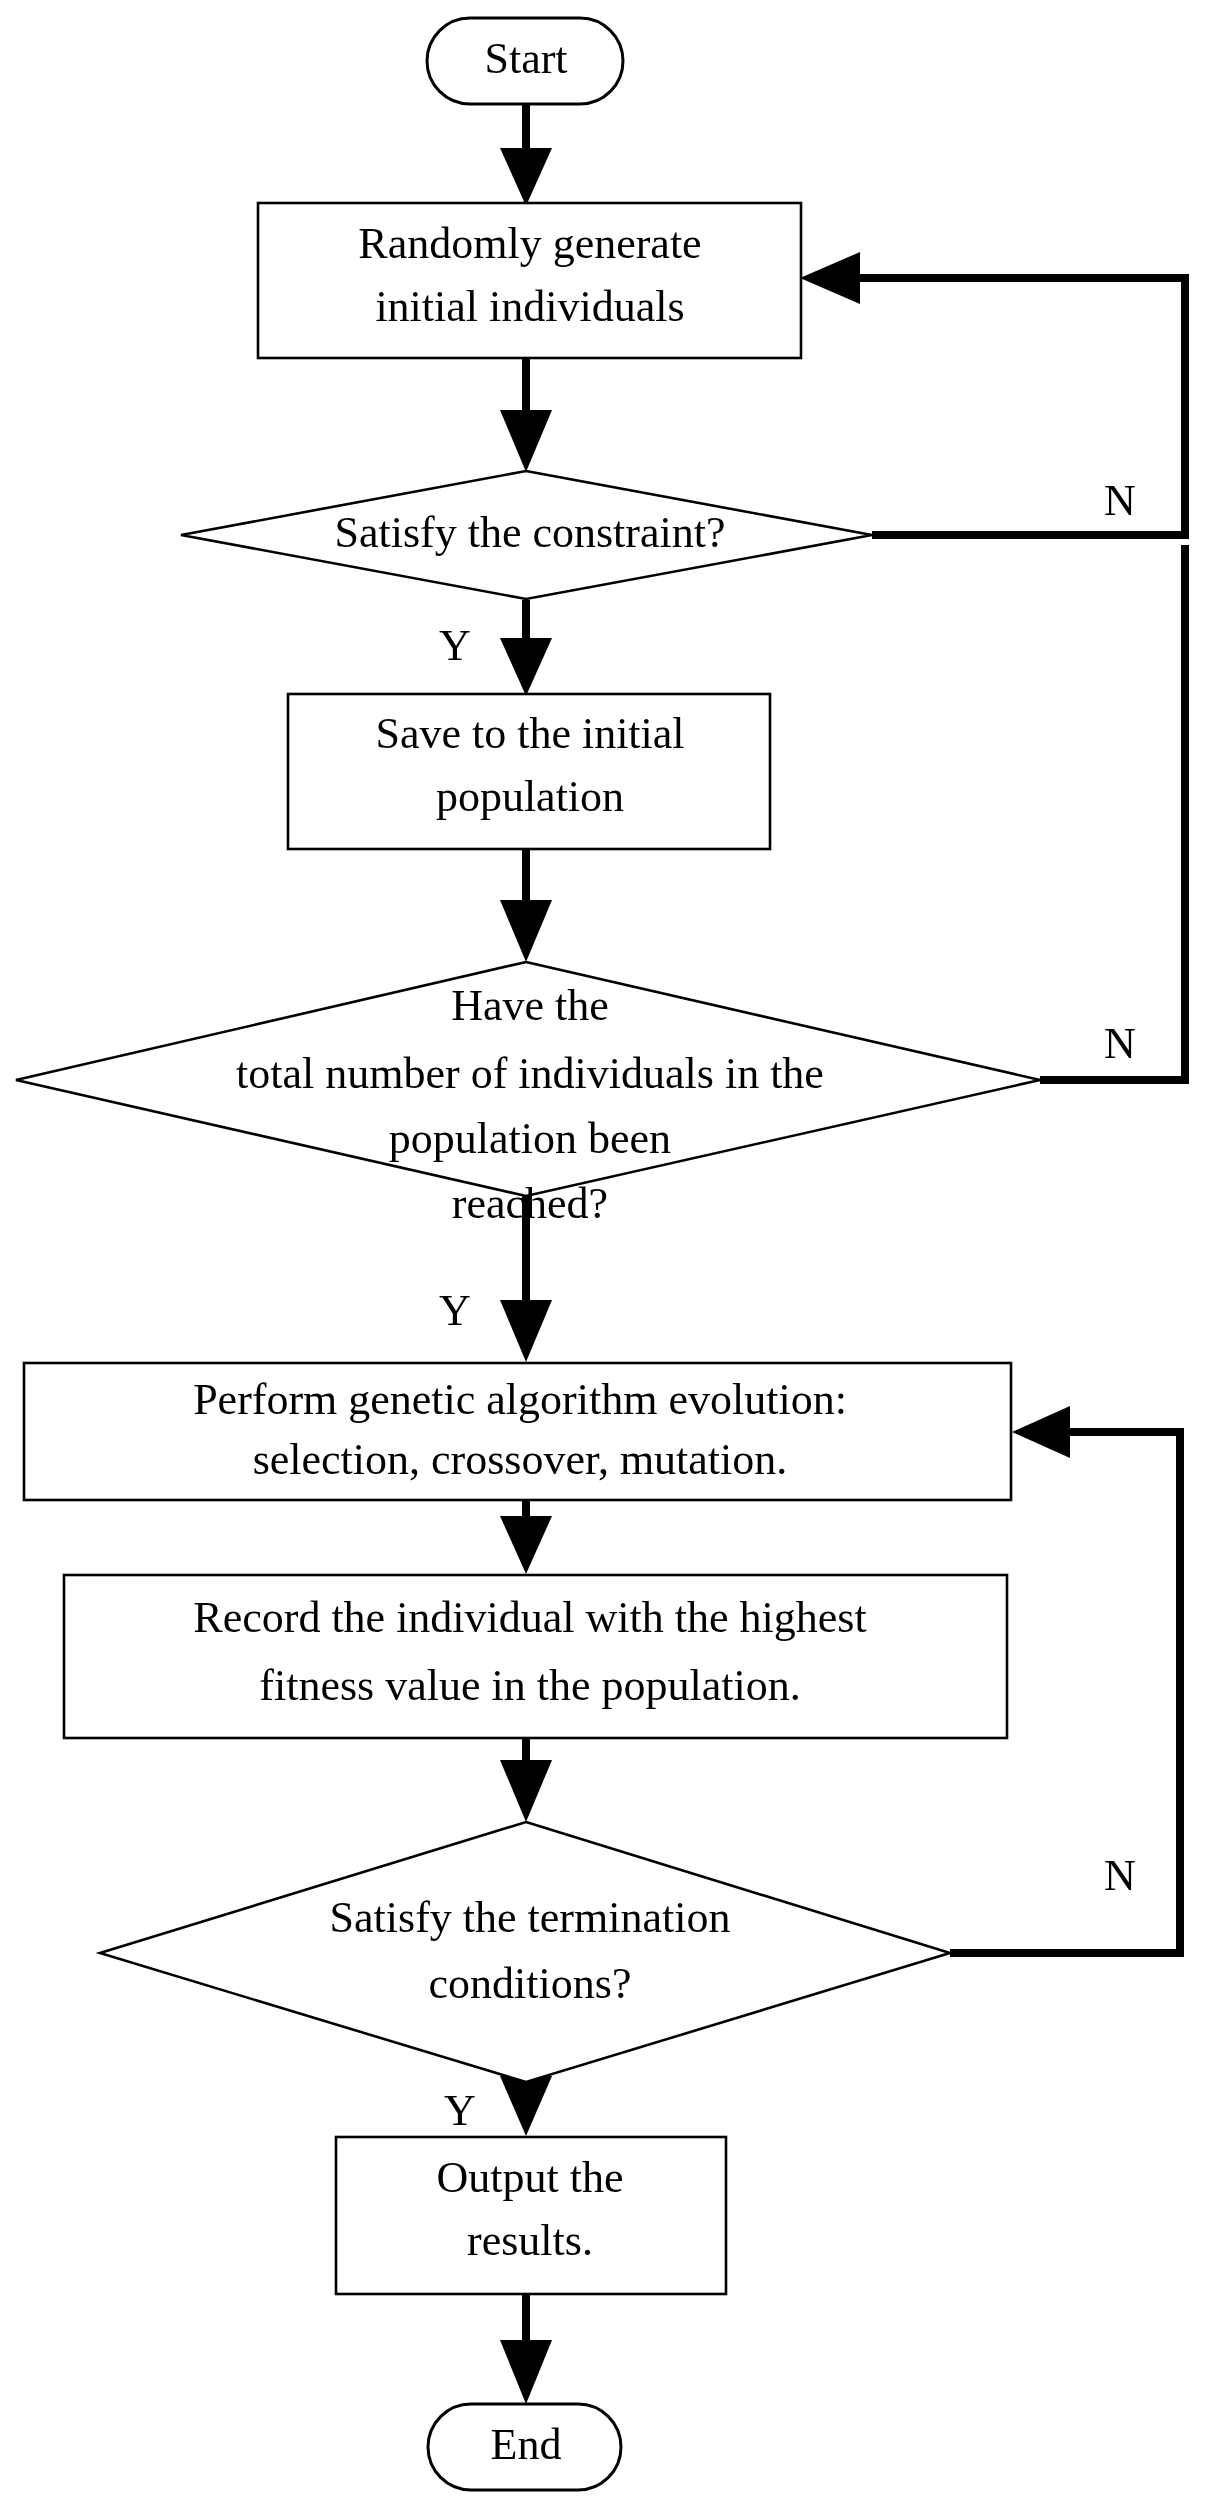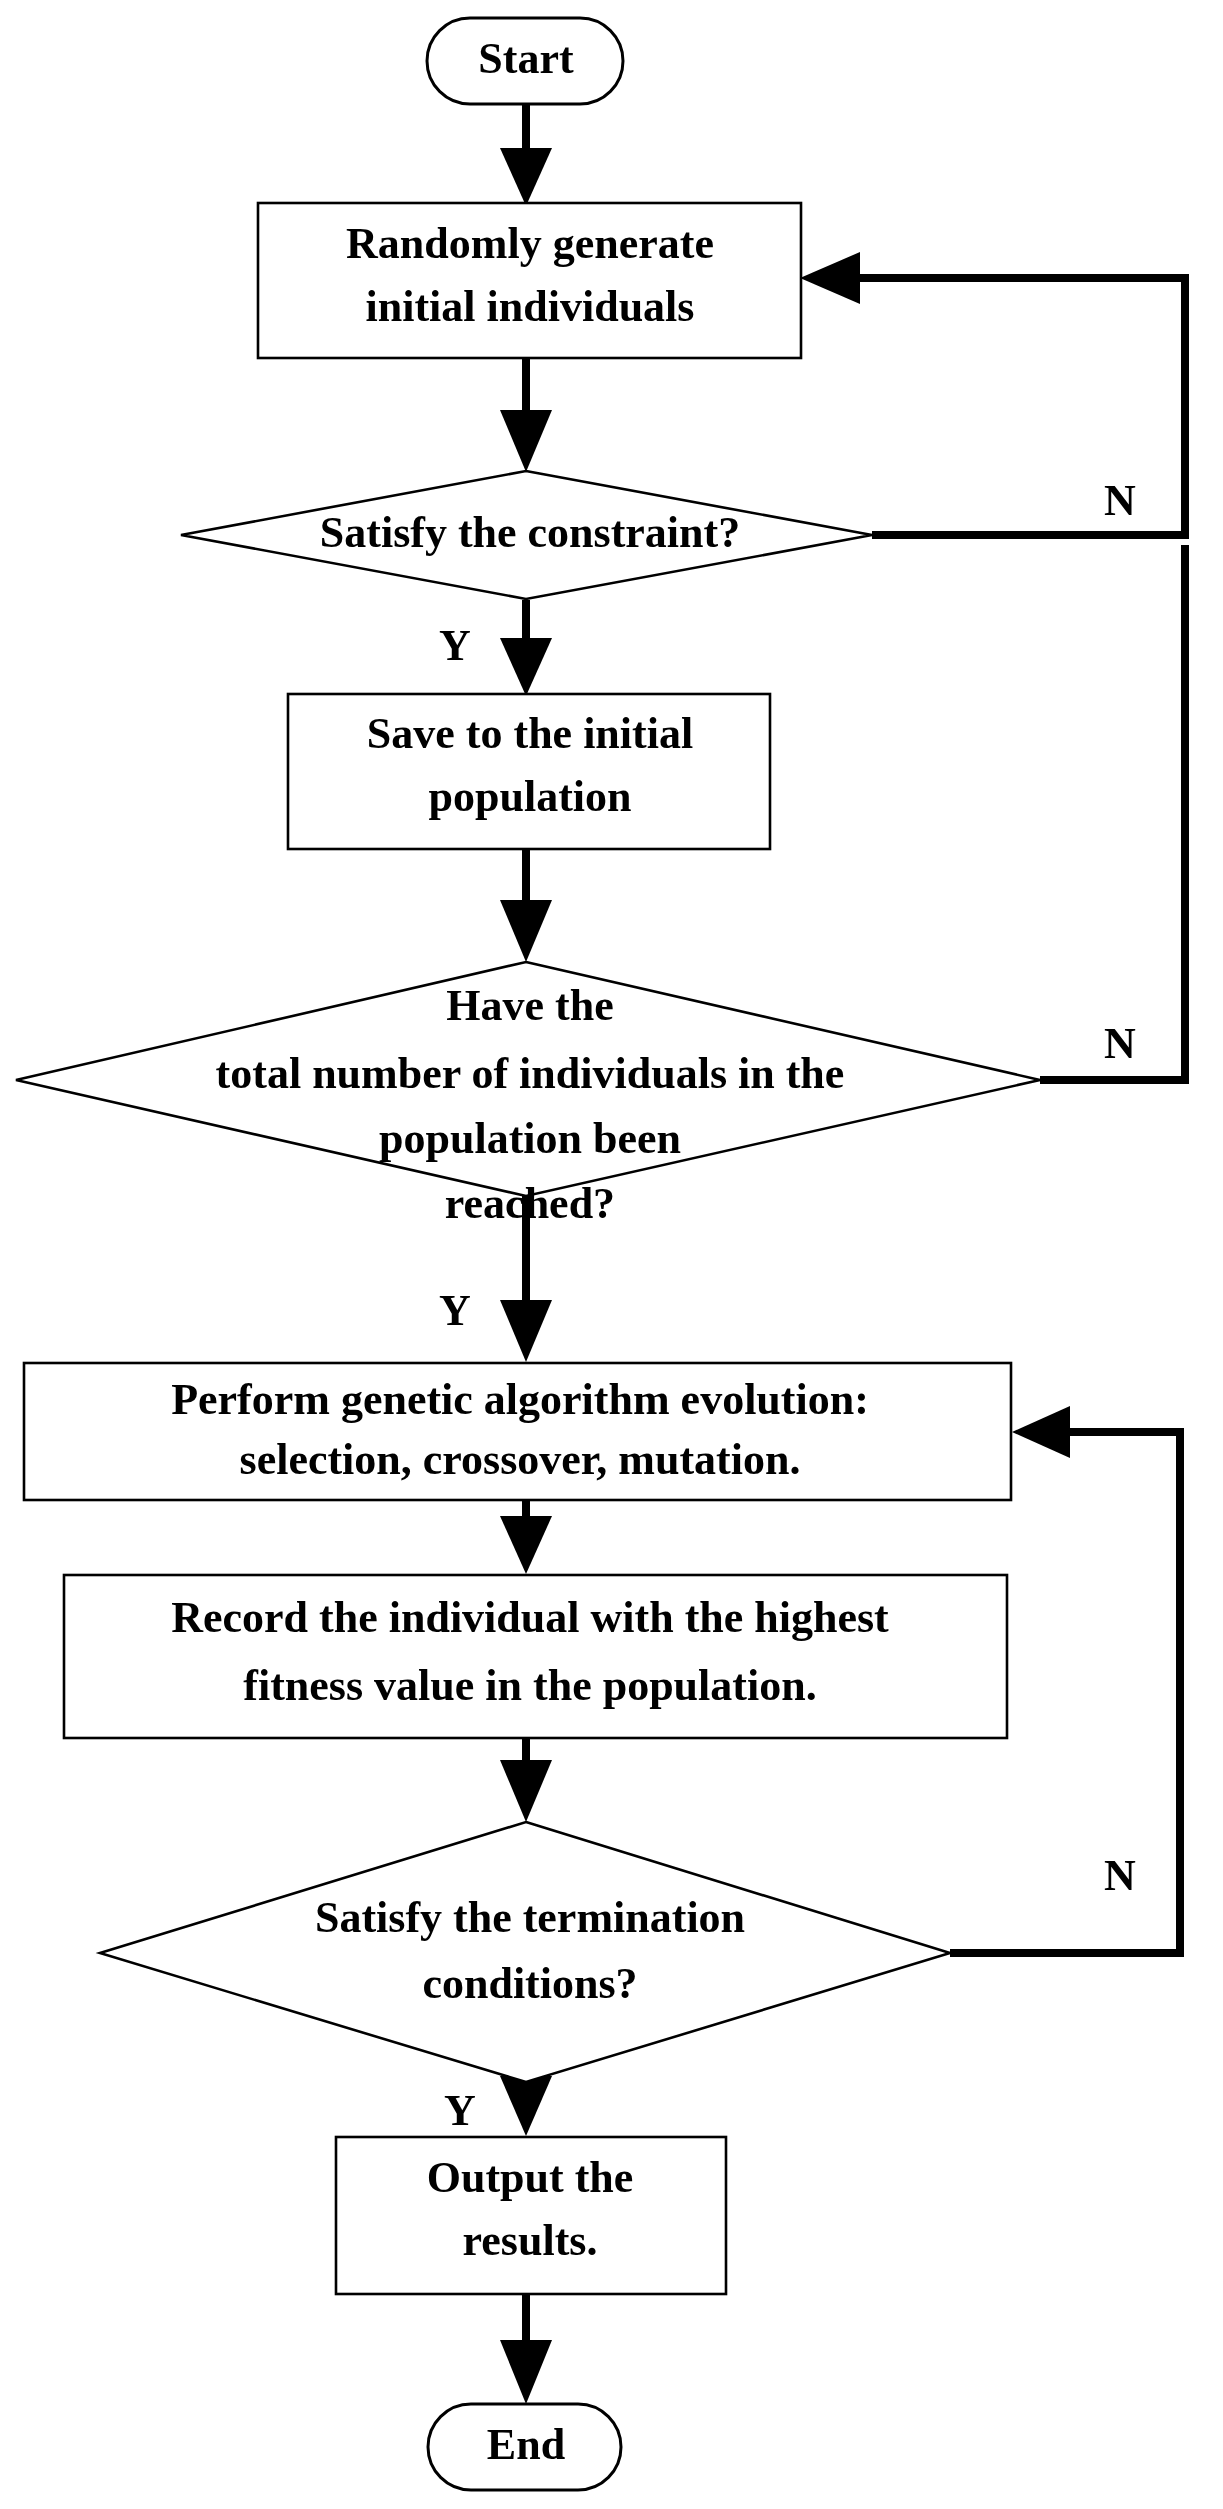--- a/index.html
+++ b/index.html
@@ -10,21 +10,20 @@
   body {
     width: 1223px;
     height: 2509px;
     font-family: "Liberation Serif", "DejaVu Serif", serif;
   }
   #flowchart-root {
     position: relative;
     width: 1223px;
     height: 2509px;
     overflow: hidden;
-    font-weight: bold;
   }
   svg#flow-svg {
     display: block;
     width: 1223px;
     height: 2509px;
   }
   .shape-outline {
     fill: #ffffff;
     stroke: #000000;
     stroke-width: 3;

